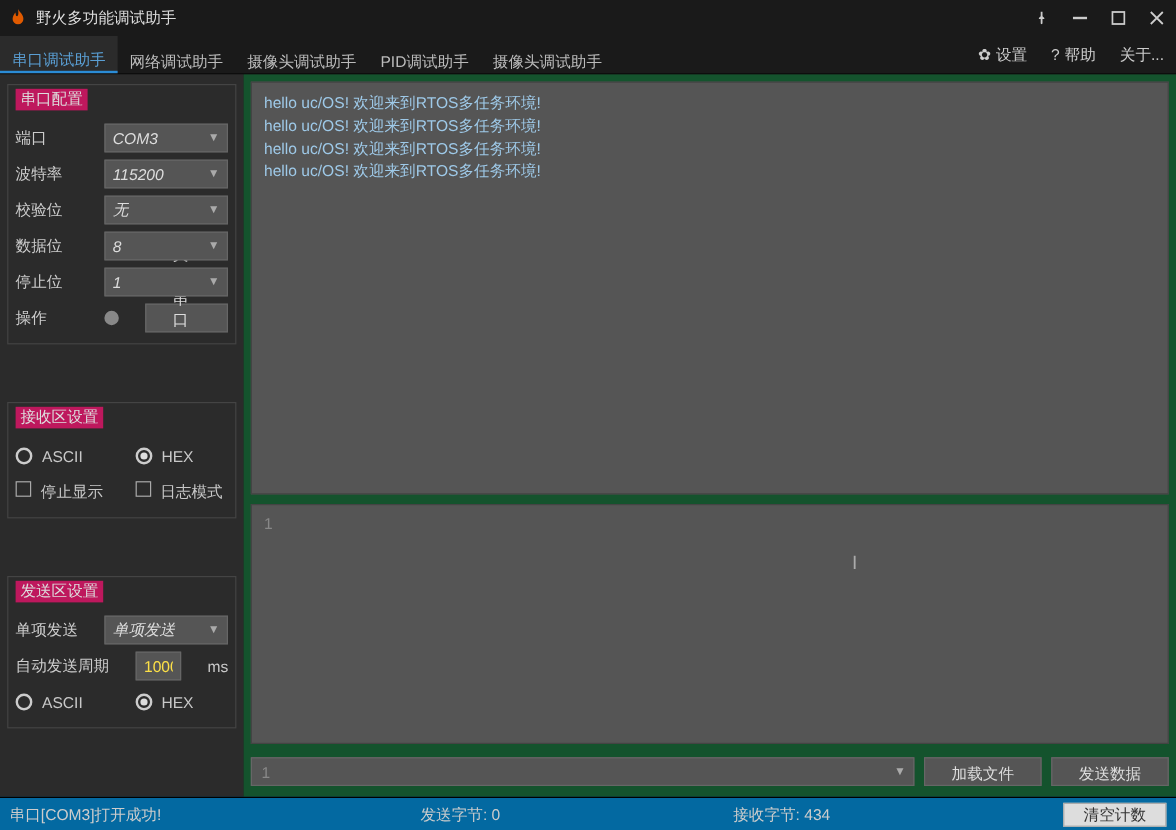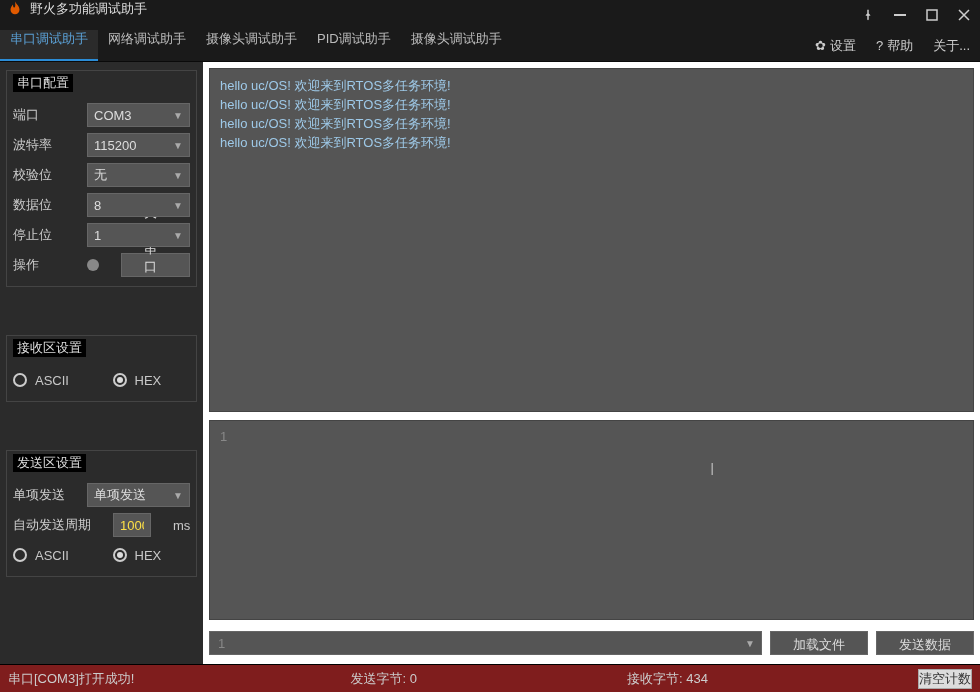--- a/index.html
+++ b/index.html
@@ -1,67 +1,67 @@
 <!DOCTYPE html>
 <html><head>
 <meta charset="utf-8">
 <style>
 * { margin:0; padding:0; box-sizing:border-box; font-family:"Microsoft YaHei",sans-serif; font-size:13px; }
 body { width:980px; height:692px; background:#1e1e1e; color:#c8c8c8; overflow:hidden; display:flex; flex-direction:column; }
 
 
-.titlebar { height:30px; background:#1a1a1a; display:flex; padding:0 0 0 6px; }
+.titlebar { height:30px; background:#1a1a1a; display:flex; align-items:center; padding:0 0 0 6px; }
 .titlebar .logo { width:18px; height:18px; margin-right:6px; }
 .titlebar .title { flex:1; color:#ddd; }
 .titlebar .win-btn { width:32px; height:30px; display:flex; align-items:center; justify-content:center; color:#ccc; cursor:pointer; }
 
 
 .tabs-row { height:32px; background:#1a1a1a; display:flex; align-items:stretch; border-bottom:1px solid #0a0a0a; }
-.tabs-row .tab { padding:0 10px; display:flex; align-items:flex-start; color:#bbb; cursor:pointer; }
+.tabs-row .tab { padding:0 10px; display:flex; align-items:flex-end; color:#bbb; cursor:pointer; }
 .tabs-row .tab.active { background:#2b2b2b; color:#5a9fd4; border-bottom:2px solid #2b8cd6; }
 .tabs-row .spacer { flex:1; }
 .tabs-row .rbtn { padding:0 10px; display:flex; align-items:center; gap:4px; color:#ccc; cursor:pointer; }
 
 
 .main { flex:1; display:flex; min-height:0; }
 .sidebar { width:203px; background:#2b2b2b; padding:0; overflow:hidden; }
-.content { flex:1; display:flex; flex-direction:column; padding:6px 6px 6px 6px; gap:8px; min-height:0; background:#ffffff;}
+.content { flex:1; display:flex; flex-direction:column; padding:6px 6px 6px 6px; gap:8px; min-height:0; background:#14532d;}
 
 
 .group { border:1px solid #444; margin:8px 6px 0 6px; padding:6px 6px 6px 6px; }
-.gtitle { color:#ddd; margin:-14px 0 6px 0; background:#000000; display:inline-block; padding:0 4px; position:relative; top:-2px;}
+.gtitle { color:#ddd; margin:-14px 0 6px 0; background:#be185d; display:inline-block; padding:0 4px; position:relative; top:-2px;}
 .row { display:flex; align-items:center; height:30px; gap:22px; }
 .row .lbl { width:52px; color:#ccc; }
 .row .lbl.wide { width:auto; flex:0 0 auto; }
 
 
-.select { flex:1; height:24px; background:#555; border:1px solid #666; color:#ddd; display:flex; align-items:center; padding:0 6px; position:relative; cursor:pointer;}
+.select { flex:1; height:24px; background:#555; border:1px solid #666; color:#ddd; display:flex; align-items:center; padding:0 6px; position:relative; cursor:pointer;font-style:italic;}
 .select .arrow { position:absolute; right:6px; top:50%; transform:translateY(-50%); font-size:10px; color:#aaa;}
 .btn { height:24px; background:#555; border:1px solid #666; color:#ddd; padding:0 22px; display:inline-flex; align-items:flex-end; justify-content:center; cursor:pointer;}
 .btn.full { flex:1; }
 .input { height:24px; background:#555; border:1px solid #666; color:#fde047; padding:0 6px; width:38px;}
 .radio { width:14px; height:14px; border-radius:50%; border:2px solid #ccc; display:inline-block; margin-right:4px; position:relative;}
 .radio.checked::after{content:'';position:absolute;inset:2px;background:#ddd;border-radius:50%;}
 .checkbox { width:13px; height:13px; border:1px solid #aaa; display:inline-block; margin-right:4px; background:#2b2b2b;}
 .chk-row { display:flex; gap:4px; flex:1;}
 .status-dot { width:12px; height:12px; border-radius:50%; background:#888; display:inline-block; }
 
 
 .recv-pane { flex:1; background:#555; border:1px solid #444; padding:8px 10px; overflow:auto; color:#9ec9e8; line-height:1.45; font-size:13px; min-height:0;}
 .send-pane { height:200px; background:#555; border:1px solid #444; padding:8px 10px; color:#888; position:relative;}
 .cursor-i { position:absolute; left:500px; top:40px; color:#aaa; font-size:16px;}
 .send-bottom { height:30px; display:flex; align-items:center; gap:8px; }
 .send-bottom .combo { flex:1; height:24px; background:#555; border:1px solid #666; color:#888; display:flex; align-items:center; padding:0 8px; position:relative;}
 .send-bottom .combo .arrow { position:absolute; right:6px; top:50%; transform:translateY(-50%); font-size:10px; color:#aaa;}
 
 
-.statusbar { height:28px; background:#7f1d1d; display:flex; align-items:center; padding:0 8px; gap:8px; border-top:1px solid #000;}
+.statusbar { height:28px; background:#0369a1; display:flex; align-items:center; padding:0 8px; gap:8px; border-top:1px solid #000;}
 .statusbar .seg { color:#ccc; }
 .statusbar .spacer { flex:1; }
-.statusbar .clear-btn { height:20px; background:#ddd; color:#333; padding:0 0; display:flex; align-items:center; cursor:pointer; border:1px solid #aaa;}
+.statusbar .clear-btn { height:20px; background:#ddd; color:#333; padding:0 16px; display:flex; align-items:center; cursor:pointer; border:1px solid #aaa;}
 .statusbar .sep-space { width:200px; }
 </style>
 </head>
 <body>
 
 <div class="titlebar">
   <span class="logo">
     <svg viewBox="0 0 24 24" width="18" height="18">
         <path fill="#e05a00" d="M12 2c2 4 6 6 6 11a6 6 0 1 1-12 0c0-3 2-5 3-7 1 2 0 4 2 4 1 0 2-2 1-8z"></path>
       </svg>
@@ -174,20 +174,30 @@
     <div class="group">
       <div class="gtitle">接收区设置</div>
       <div class="row">
         <span class="chk-row">
             <span class="radio"></span>
             <span>ASCII</span>
           </span>
         <span class="chk-row">
             <span class="radio checked"></span>
             <span>HEX</span>
+          </span>
+      </div>
+      <div class="row">
+        <span class="chk-row">
+            <span class="checkbox"></span>
+            <span>停止显示</span>
+          </span>
+        <span class="chk-row">
+            <span class="checkbox"></span>
+            <span>日志模式</span>
           </span>
       </div>
     </div>
 
     <div style="height:40px"></div>
 
     <div class="group">
       <div class="gtitle">发送区设置</div>
       <div class="row">
         <span class="lbl wide">单项发送</span>

